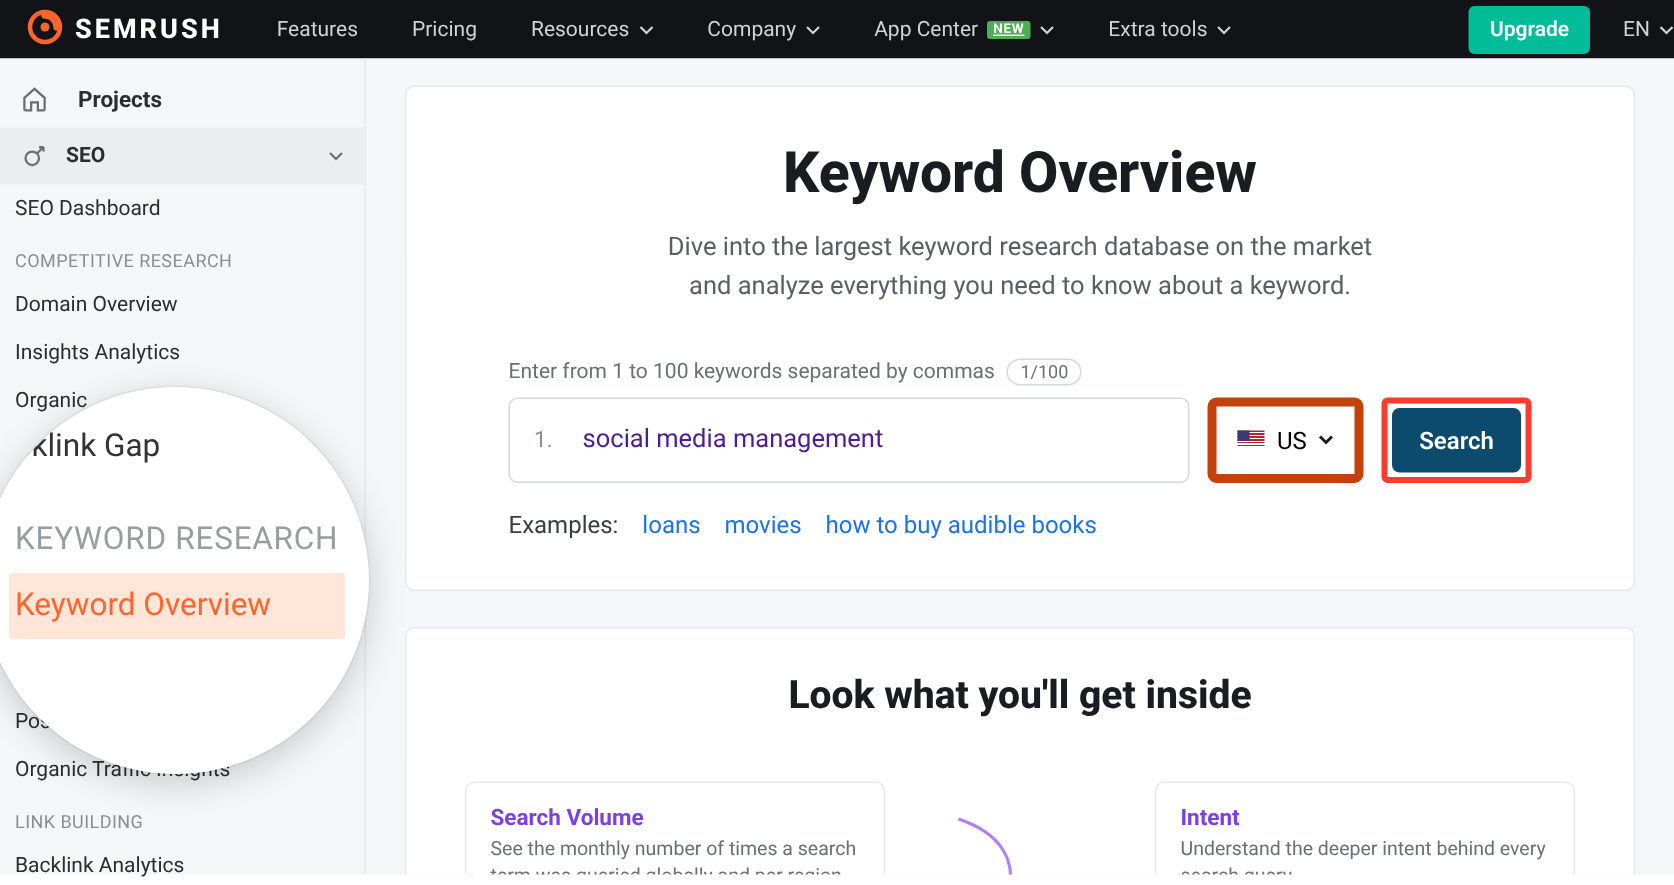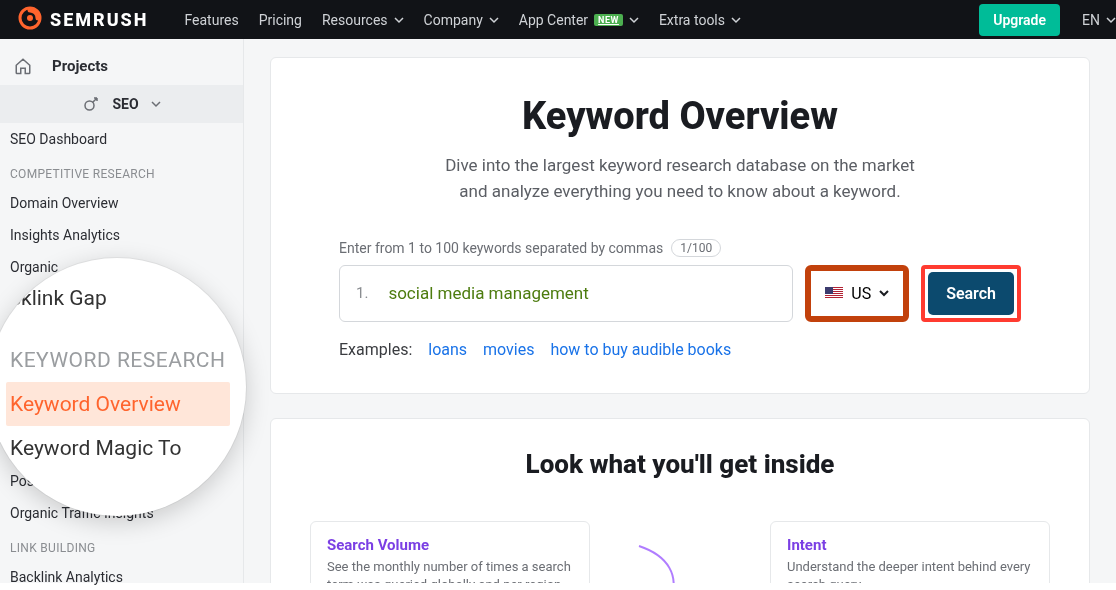--- a/index.html
+++ b/index.html
@@ -3,34 +3,34 @@
 <meta charset="utf-8">
 <style>
   * { margin:0; padding:0; box-sizing:border-box; font-family:-apple-system,BlinkMacSystemFont,"Segoe UI",Roboto,Helvetica,Arial,sans-serif; }
   body { background:#fff; width:1116px; height:590px; overflow:hidden; position:relative; }
 
   
   .topnav { height:39px; background:#111317; display:flex; align-items:center; color:#cfd2d6; font-size:14px; }
   .logo { display:flex; align-items:center; gap:8px; padding:0 18px 0 18px; }
   .logo svg { width:24px; height:24px; }
   .brand { font-weight:800; letter-spacing:2px; font-size:18px; color:#fff; }
-  .navlinks { display:flex; gap:20px; align-items:center; margin-left:18px; }
+  .navlinks { display:flex; gap:36px; align-items:center; margin-left:18px; }
   .navlink { display:flex; align-items:center; gap:6px; cursor:pointer; }
   .chev { width:10px; height:10px; }
   .newtag { background:#4caf50; color:#fff; font-size:9px; font-weight:700; padding:1px 4px; border-radius:2px; letter-spacing:0.5px;text-decoration:underline; }
   .nav-right { margin-left:auto; display:flex; align-items:center; gap:22px; }
   .upgrade { background:#00bc98; color:#fff; border:none; border-radius:4px; padding:8px 14px; font-size:14px; font-weight:600; cursor:pointer; }
   .lang { display:flex; align-items:center; gap:6px; cursor:pointer; }
 
   
   .content { display:flex; height:calc(100% - 46px); }
   .sidebar { width:244px; background:#f5f6f7; border-right:1px solid #e6e8ea; padding-top:8px; font-size:14px; color:#2b2d33; }
   .side-row { display:flex; align-items:center; gap:12px; padding:10px 14px; cursor:pointer; }
   .side-row.bold { font-weight:700; font-size:15px;gap:20px; }
-  .side-row.section { background:#ebedef; justify-content:center; font-weight:700; }
+  .side-row.section { background:#ebedef; justify-content:space-between; font-weight:700; }
   .side-row.small { padding:8px 10px; font-size:14px; }
   .side-cat { color:#8a8d91; font-size:12px; letter-spacing:0.3px; padding:12px 10px 6px; }
   .side-icon { width:18px; height:18px; flex:none; color:#6b6e74; }
 
   
   .magnifier { position:absolute; left:-12px; top:258px; width:258px; height:258px; border-radius:50%; background:#fff; box-shadow:0 6px 24px rgba(0,0,0,.18), 0 0 0 1px rgba(0,0,0,.05); overflow:hidden; z-index:5; }
   .mag-inner { padding:18px 16px 0 18px; font-size:21px; color:#333; }
   .mag-item { padding:10px 4px; white-space:nowrap; }
   .mag-cat { color:#9a9da0; letter-spacing:0.5px; margin-top:18px; }
   .mag-highlight { background:#ffe6d9; color:#ff642d; border-radius:2px; }
@@ -40,21 +40,21 @@
   .card { background:#fff; border:1px solid #e6e8ea; border-radius:6px; padding:36px 68px 34px; text-align:center; }
   .h1 { font-size:38px; font-weight:800; color:#1a1c21; }
   .sub { color:#5b5e64; font-size:17px; line-height:1.55; margin-top:14px; }
 
   .input-meta { text-align:left; margin:34px 0 8px 0; color:#6b6e74; font-size:14px; display:flex; align-items:center; gap:8px; }
   .pill { border:1px solid #d4d7db; border-radius:999px; padding:1px 8px; font-size:12px; color:#6b6e74;text-align:center; }
 
   .input-row { display:flex; gap:12px; align-items:stretch; }
   .kw-box { flex:1; border:1px solid #d4d7db; border-radius:6px; display:flex; align-items:center; padding:12px 16px; gap:20px; text-align:left; }
   .kw-num { color:#8a8d91; font-size:15px; }
-  .kw-text { font-size:17px; color:#4d7c0f; }
+  .kw-text { font-size:17px; color:#4c1d95; }
   .country { border:6px solid #c2410c; border-radius:6px; display:flex; align-items:center; gap:8px; padding:0 14px; font-size:16px; cursor:pointer; }
   .flag { width:18px; height:12px; background:linear-gradient(to bottom,#b22234 0 8%,#fff 8% 16%,#b22234 16% 24%,#fff 24% 32%,#b22234 32% 40%,#fff 40% 48%,#b22234 48% 56%,#fff 56% 64%,#b22234 64% 72%,#fff 72% 80%,#b22234 80% 88%,#fff 88% 100%); position:relative; }
   .flag::before { content:""; position:absolute; left:0; top:0; width:8px; height:7px; background:#3c3b6e; }
   .search-wrap { border:4px solid #ff3b30; border-radius:4px; padding:3px; }
   .search-btn { background:#0c4a6e; color:#fff; border:none; border-radius:5px; padding:12px 18px; font-size:16px; font-weight:600; cursor:pointer; }
 
   .examples { text-align:left; margin-top:18px; font-size:16px; color:#3a3c40; }
   .examples a { color:#1a73e8; text-decoration:none; margin-left:12px; cursor:pointer; }
 
   .card2 { background:#fff; border:1px solid #e6e8ea; border-radius:6px; margin-top:24px; padding:30px 28px 0; text-align:center; }
@@ -235,15 +235,14 @@
       </div>
     </div>
   </div>
 </div>
 
 <div class="magnifier">
   <div class="mag-inner">
     <div class="mag-item">cklink Gap</div>
     <div class="mag-item mag-cat">KEYWORD RESEARCH</div>
     <div class="mag-item mag-highlight">Keyword Overview</div>
-    <div class="mag-item">Keyword Magic To</div>
   </div>
 </div>
 
 </body></html>

